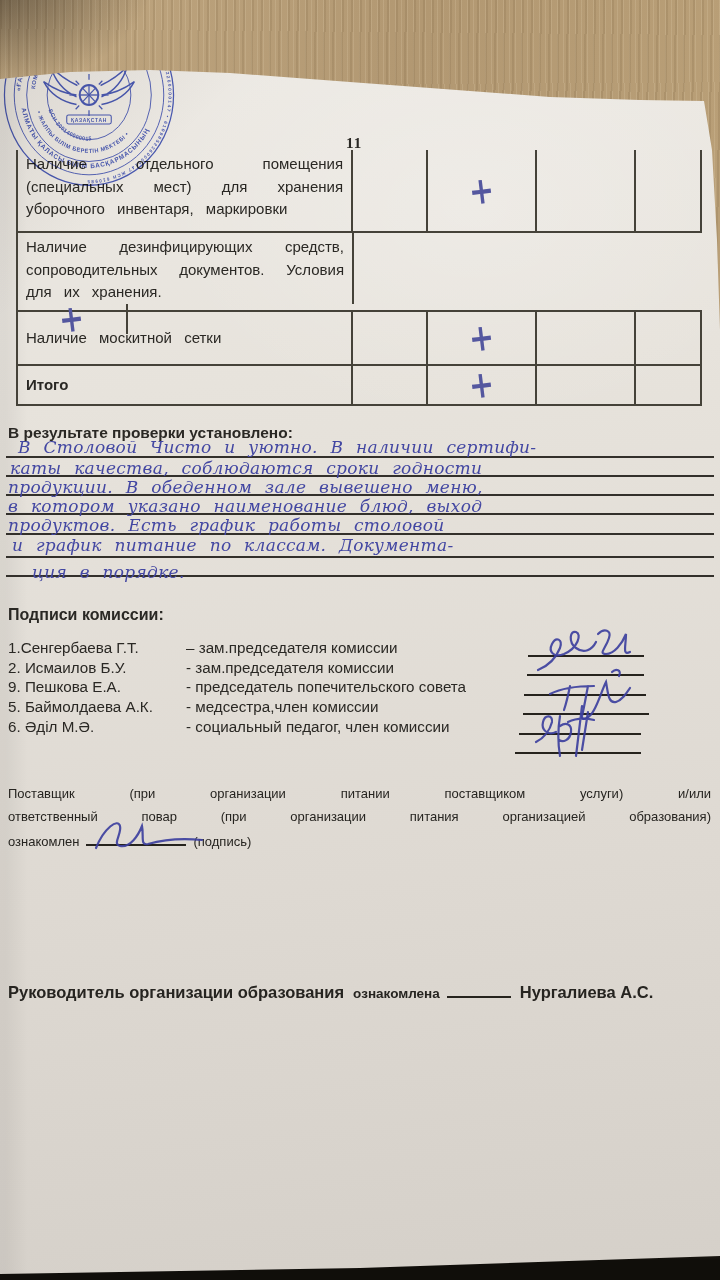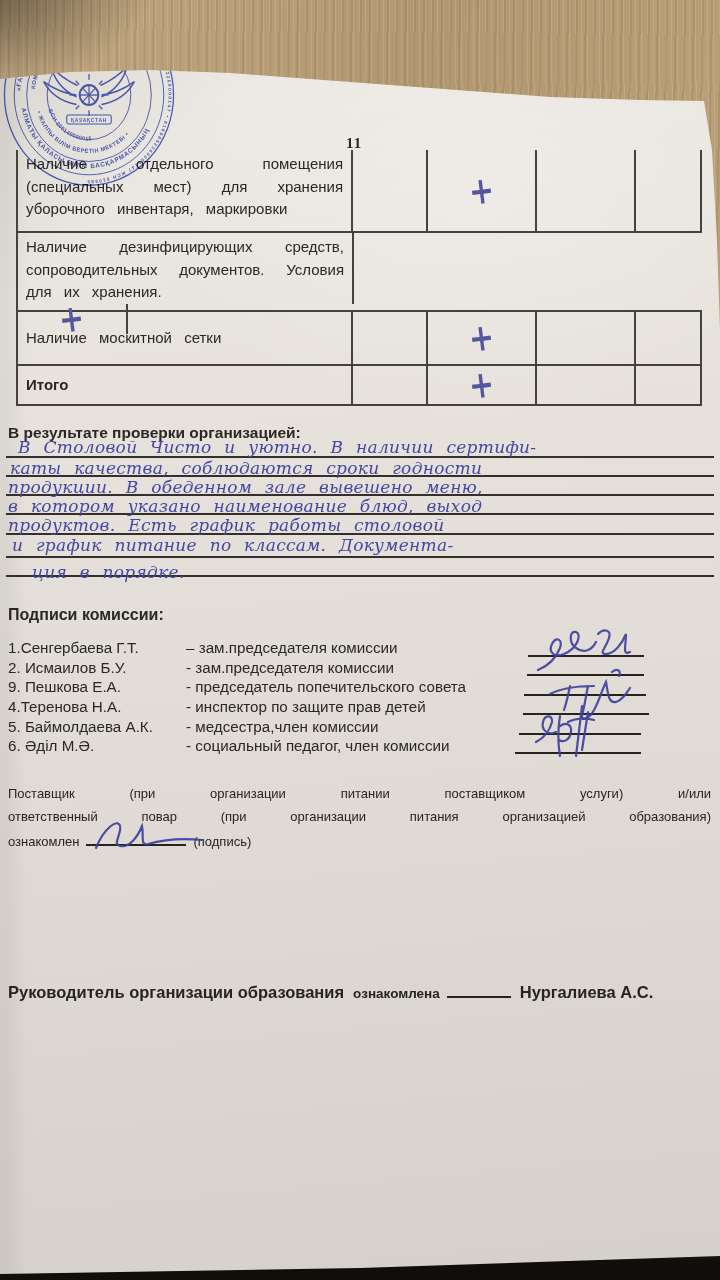--- a/index.html
+++ b/index.html
@@ -140,21 +140,21 @@
         <div class="tcell c2"></div>
         <div class="tcell c3 markcell">
             <span class="plus">+</span>
           </div>
         <div class="tcell c4"></div>
         <div class="tcell c5"></div>
       </div>
     </div>
 
     
-    <div class="abs find-head print">В результате проверки организацией:</div>
+    <div class="abs find-head print">В результате проверки установлено:</div>
     <div class="abs hw-block">
       <div class="hw-line"><span class="hw">В Столовой Чисто и уютно. В наличии сертифи-</span></div>
       <div class="hw-line"><span class="hw">каты качества, соблюдаются сроки годности</span></div>
       <div class="hw-line"><span class="hw">продукции. В обеденном зале вывешено меню,</span></div>
       <div class="hw-line"><span class="hw">в котором указано наименование блюд, выход</span></div>
       <div class="hw-line"><span class="hw">продуктов. Есть график работы столовой</span></div>
       <div class="hw-line"><span class="hw">и график питание по классам. Документа-</span></div>
       <div class="hw-line"><span class="hw">ция в порядке.</span></div>
     </div>
 
@@ -165,24 +165,20 @@
           <span class="mname">1.Сенгербаева Г.Т.</span>
           <span class="mrole">– зам.председателя комиссии</span>
         </div>
       <div class="member">
           <span class="mname">2. Исмаилов Б.У.</span>
           <span class="mrole">-  зам.председателя комиссии</span>
         </div>
       <div class="member">
           <span class="mname">9. Пешкова Е.А.</span>
           <span class="mrole">-  председатель попечительского совета</span>
-        </div>
-      <div class="member">
-          <span class="mname">4.Теренова Н.А.</span>
-          <span class="mrole">-  инспектор по защите прав детей</span>
         </div>
       <div class="member">
           <span class="mname">5. Баймолдаева А.К.</span>
           <span class="mrole">-  медсестра,член комиссии</span>
         </div>
       <div class="member">
           <span class="mname">6. Әділ М.Ә.</span>
           <span class="mrole">-  социальный педагог, член комиссии</span>
         </div>
     </div>

